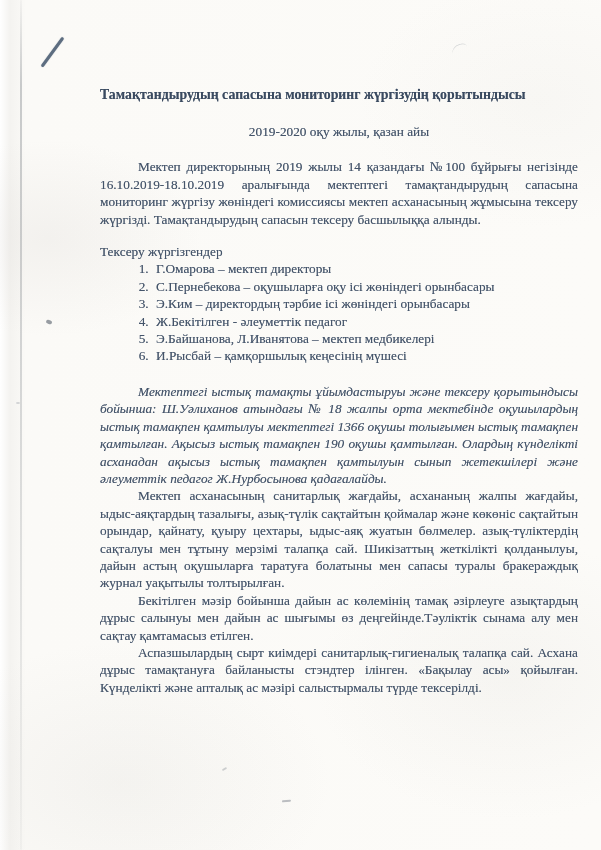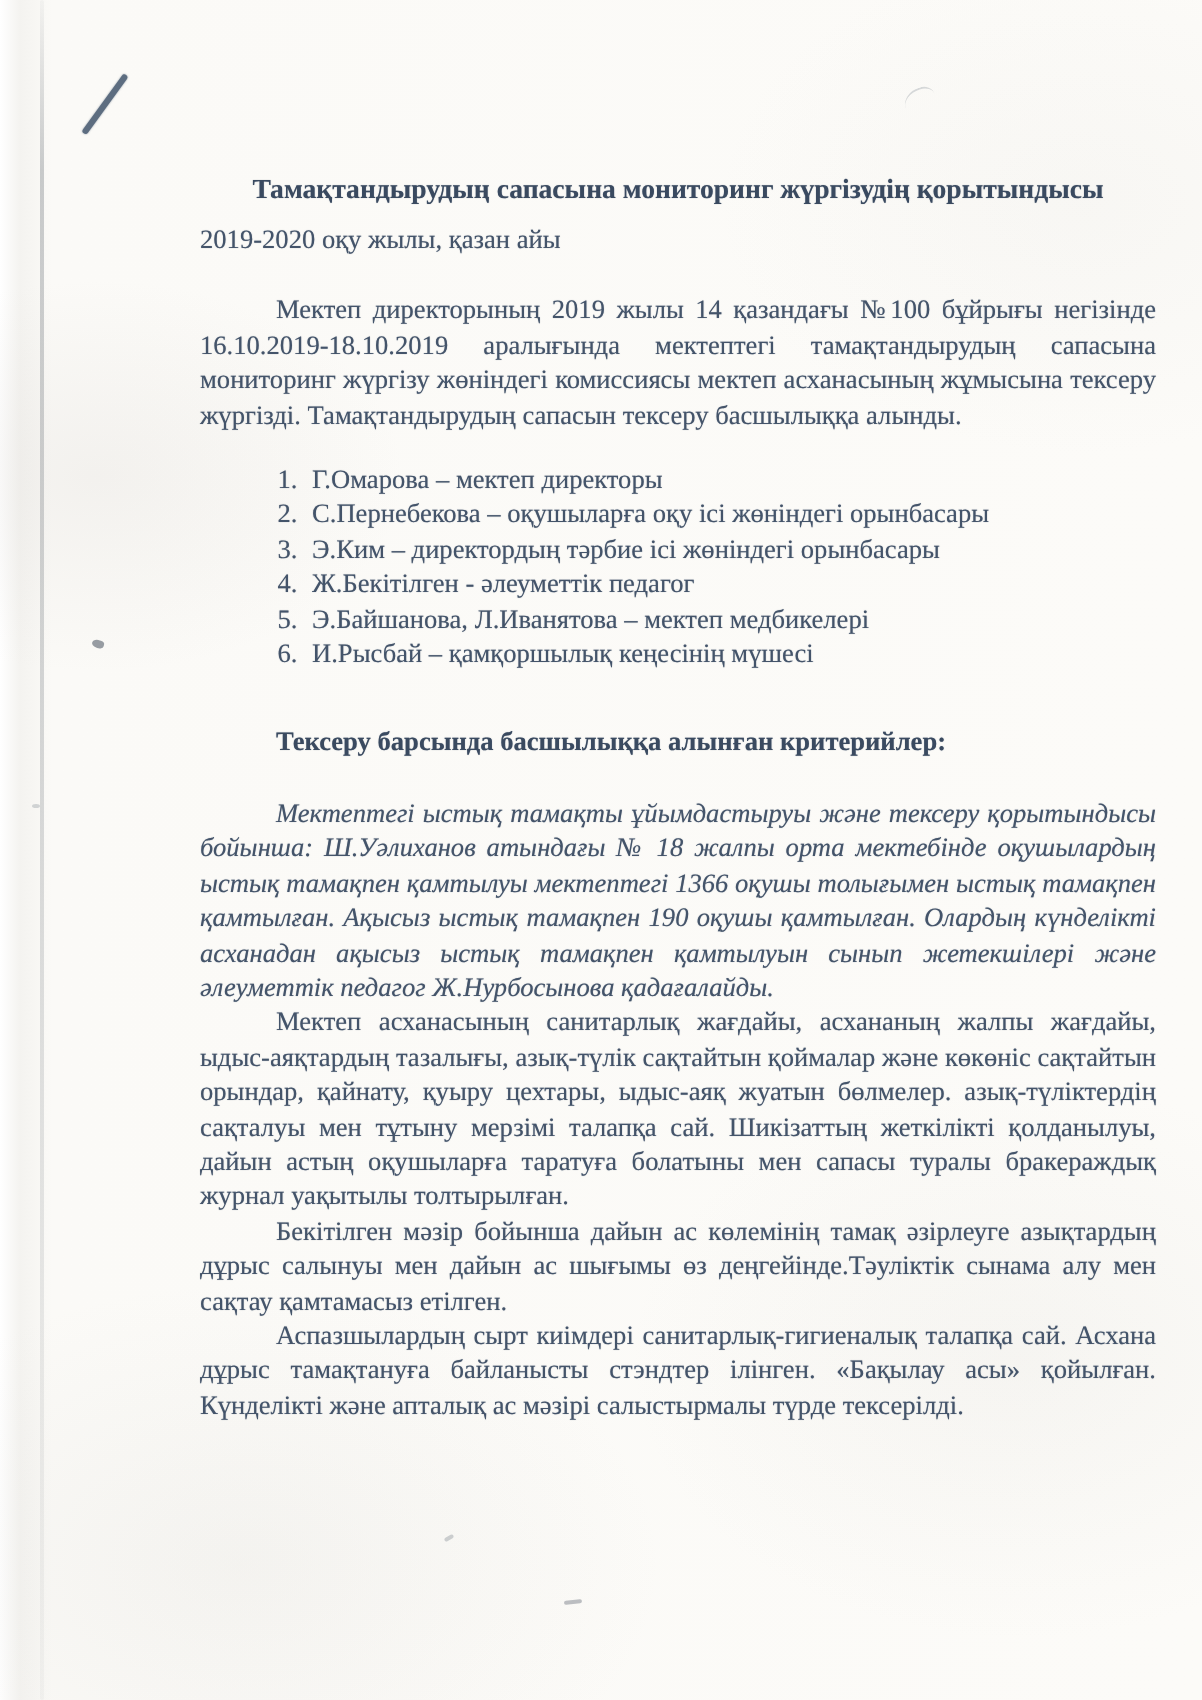--- a/index.html
+++ b/index.html
@@ -46,24 +46,24 @@
     background:rgba(120,128,138,0.35);border-radius:2px;transform:rotate(-30deg);}
   .faint-dash-b{position:absolute;left:282px;top:800px;width:9px;height:2.2px;
     background:rgba(110,118,128,0.45);border-radius:2px;transform:rotate(-6deg);}
 
   .doc{
     position:absolute;left:100px;top:86px;width:478px;
     font-size:13.3px;line-height:17.4px;
     text-shadow:0 0 0.5px rgba(68,84,106,0.55);
   }
   .title{
-    font-size:13.8px;font-weight:bold;text-align:center;
-    color:#3a4a60;margin:0 0 8px 0;line-height:17px;
+    font-size:13.8px;font-weight:bold;text-align:left;
+    color:#3a4a60;margin:0 0 20px 0;line-height:17px;
   }
-  .subtitle{text-align:left;margin:0 0 18px 0;}
+  .subtitle{text-align:center;margin:0 0 18px 0;}
   p.body-par{margin:0;text-align:justify;text-indent:38px;}
   p.intro{margin-bottom:15px;}
   .insp-heading{margin:0;}
   ol.inspectors{
     margin:0;padding:0 0 0 52px;
   }
   ol.inspectors li{line-height:17.4px;padding-left:4px;}
   .criteria-heading{
     margin:27px 0 0 0;font-weight:bold;text-indent:38px;
     color:#3a4a60;text-align:left;
@@ -84,31 +84,31 @@
   <div class="faint-dash-b"></div>
 
   <div class="doc">
 
     <div class="title">Тамақтандырудың сапасына мониторинг жүргізудің қорытындысы</div>
 
     <div class="subtitle">2019-2020 оқу жылы, қазан айы</div>
 
     <p class="body-par intro">Мектеп директорының 2019 жылы 14 қазандағы №100 бұйрығы негізінде 16.10.2019-18.10.2019 аралығында мектептегі тамақтандырудың сапасына мониторинг жүргізу жөніндегі комиссиясы мектеп асханасының жұмысына тексеру жүргізді. Тамақтандырудың сапасын тексеру басшылыққа алынды.</p>
 
+    <div class="insp-heading">Тексеру жүргізгендер</div>
 
     <ol class="inspectors">
       <li>Г.Омарова – мектеп директоры</li>
       <li>С.Пернебекова – оқушыларға оқу ісі жөніндегі орынбасары</li>
       <li>Э.Ким – директордың тәрбие ісі жөніндегі орынбасары</li>
       <li>Ж.Бекітілген - әлеуметтік педагог</li>
       <li>Э.Байшанова, Л.Иванятова – мектеп медбикелері</li>
       <li>И.Рысбай – қамқоршылық кеңесінің мүшесі</li>
     </ol>
 
-    <div class="criteria-heading">Тексеру барсында басшылыққа алынған критерийлер:</div>
 
 
     <p class="body-par gap-top">Мектептегі ыстық тамақты ұйымдастыруы және тексеру қорытындысы бойынша: Ш.Уәлиханов атындағы № 18 жалпы орта мектебінде оқушылардың ыстық тамақпен қамтылуы мектептегі 1366 оқушы толығымен ыстық тамақпен қамтылған. Ақысыз ыстық тамақпен 190 оқушы қамтылған. Олардың күнделікті асханадан ақысыз ыстық тамақпен қамтылуын сынып жетекшілері және әлеуметтік педагог Ж.Нурбосынова қадағалайды.</p>
 
     <p class="body-par">Мектеп асханасының санитарлық жағдайы, асхананың жалпы жағдайы, ыдыс-аяқтардың тазалығы, азық-түлік сақтайтын қоймалар және көкөніс сақтайтын орындар, қайнату, қуыру цехтары, ыдыс-аяқ жуатын бөлмелер. азық-түліктердің сақталуы мен тұтыну мерзімі талапқа сай. Шикізаттың жеткілікті қолданылуы, дайын астың оқушыларға таратуға болатыны мен сапасы туралы бракераждық журнал уақытылы толтырылған.</p>
 
     <p class="body-par">Бекітілген мәзір бойынша дайын ас көлемінің тамақ әзірлеуге азықтардың дұрыс салынуы мен дайын ас шығымы өз деңгейінде.Тәуліктік сынама алу мен сақтау қамтамасыз етілген.</p>
 
     <p class="body-par">Аспазшылардың сырт киімдері санитарлық-гигиеналық талапқа сай. Асхана дұрыс тамақтануға байланысты стэндтер ілінген. «Бақылау асы» қойылған. Күнделікті және апталық ас мәзірі  салыстырмалы түрде тексерілді.</p>
 

